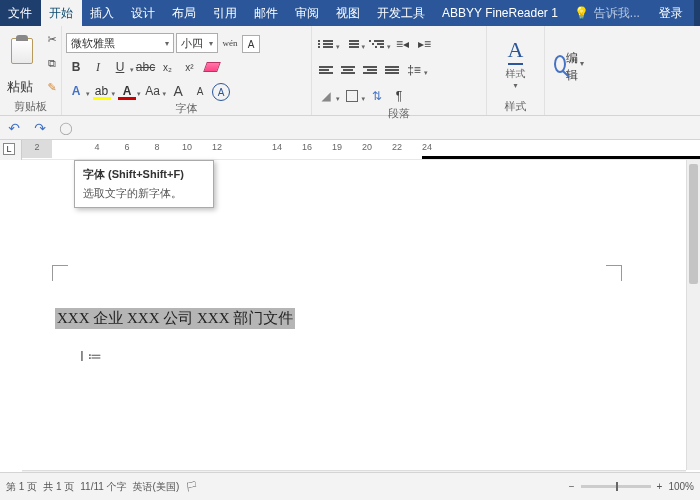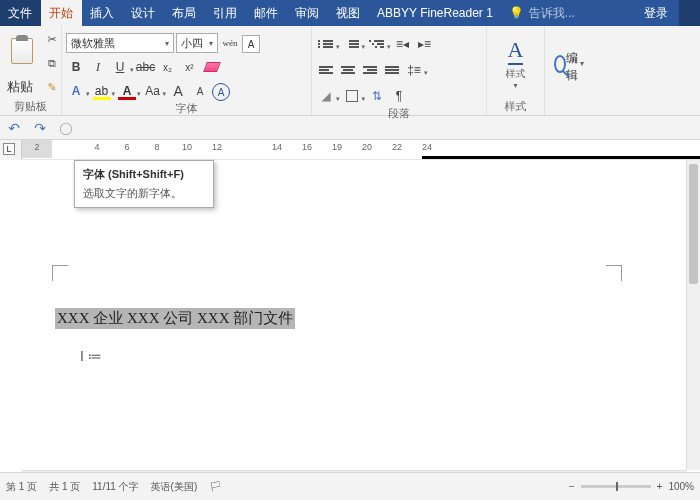--- a/index.html
+++ b/index.html
@@ -1,21 +1,21 @@
 <!DOCTYPE html>
 <html><head>
 <meta charset="utf-8">
 <style>
 *{box-sizing:border-box;margin:0;padding:0;font-family:"Microsoft YaHei","微软雅黑",sans-serif}
 body{width:700px;height:500px;background:#fff;overflow:hidden;position:relative;font-size:12px;color:#333}
 .titlebar{height:26px;background:#2b579a;display:flex;align-items:stretch;color:#fff}
 .tabs{display:flex;flex:1;align-items:stretch}
 .tab{padding:0 8px;display:flex;align-items:center;font-size:12px;cursor:default;white-space:nowrap;border-right:1px solid rgba(255,255,255,0)}
 .tab.file{background:#1e3e6e}
-.tab.active{background:#f3f3f3;color:#c2410c}
+.tab.active{background:#f3f3f3;color:#0c4a6e}
 .tab.tell{color:#b8c7df}
 .tab.tell .bulb{margin-right:4px}
 .tab.login{padding:0 10px}
 .tab.share{background:#1e3e6e;display:flex;align-items:center;gap:4px;padding:0 10px}
 .ribbon{height:90px;background:#f3f3f3;display:flex;border-bottom:1px solid #d4d4d4}
 .group{border-right:1px solid #e1e1e1;display:flex;flex-direction:column;padding:2px 4px 0;position:relative}
 .group-body{flex:1;display:flex}
 .group-label{height:16px;font-size:11px;color:#666;text-align:center;position:relative}
 .vcol{display:flex;flex-direction:column;justify-content:space-around;padding:0 3px}
 .clip-big{width:30px;height:40px;display:flex;flex-direction:column;align-items:center;justify-content:center}
@@ -76,21 +76,21 @@
 .doc-area{position:absolute;top:160px;left:22px;right:14px;bottom:30px;background:#fff;overflow:hidden}
 .corner-mark{position:absolute;width:16px;height:16px}
 .corner-mark.tl{border-left:1px solid #999;border-top:1px solid #999}
 .corner-mark.tr{border-right:1px solid #999;border-top:1px solid #999}
 .sel-text{position:absolute;left:55px;top:308px;background:#b5b5b5;color:#222;font-size:15px;padding:1px 2px;font-family:"微软雅黑"}
 .cursor-mark{position:absolute;left:80px;top:348px;font-size:14px;color:#555}
 .vscroll{position:absolute;right:0;top:160px;bottom:30px;width:14px;background:#f0f0f0;border-left:1px solid #ddd}
 .vscroll .thumb{position:absolute;left:2px;right:2px;top:4px;height:120px;background:#c4c4c4;border-radius:2px}
 .hscroll{position:absolute;left:22px;right:14px;bottom:16px;height:14px;background:#f0f0f0;border-top:1px solid #ddd}
 .hscroll .thumb{position:absolute;top:2px;bottom:2px;left:60px;width:400px;background:#c4c4c4;border-radius:2px}
-.status{position:absolute;left:0;right:0;bottom:0;height:28px;background:#f3f3f3;border-top:1px solid #d4d4d4;display:flex;align-items:center;font-size:10px;color:#555;padding:0 6px;gap:12px}
+.status{position:absolute;left:0;right:0;bottom:0;height:28px;background:#f3f3f3;border-top:1px solid #d4d4d4;display:flex;align-items:center;font-size:10px;color:#555;padding:0 6px;gap:6px}
 .status .sp{flex:1}
 .status .zoom{display:flex;align-items:center;gap:6px}
 .status .track{width:70px;height:3px;background:#ccc;position:relative}
 .status .track::after{content:"";position:absolute;left:35px;top:-3px;width:2px;height:9px;background:#666}
 .wén{font-family:serif}
 .shade-a{left:0;width:30px}
 .ruler-dark{position:absolute;left:400px;right:0;top:16px;height:18px;background:#000000}
 .ruler-dark .nums2{position:absolute;top:2px;left:-2px;display:flex;font-size:9px;color:#ccc}
 .ruler-dark .nums2 span{width:30px;text-align:center}
 .L{position:absolute;left:3px;top:3px;width:12px;height:12px;border:1px solid #888;font-size:9px;display:flex;align-items:center;justify-content:center;background:#fff}
@@ -102,20 +102,21 @@
   <div class="tabs">
     <div class="tab file">文件</div>
     <div class="tab active">开始</div>
     <div class="tab">插入</div>
     <div class="tab">设计</div>
     <div class="tab">布局</div>
     <div class="tab">引用</div>
     <div class="tab">邮件</div>
     <div class="tab">审阅</div>
     <div class="tab">视图</div>
+    <div class="tab">开发工具</div>
     <div class="tab">ABBYY FineReader 1</div>
     <div class="tab tell">
         <span class="bulb">💡</span>
         <span>告诉我...</span>
       </div>
   </div>
   <div class="tab login">登录</div>
   <div class="tab share"></div>
 </div>
 

